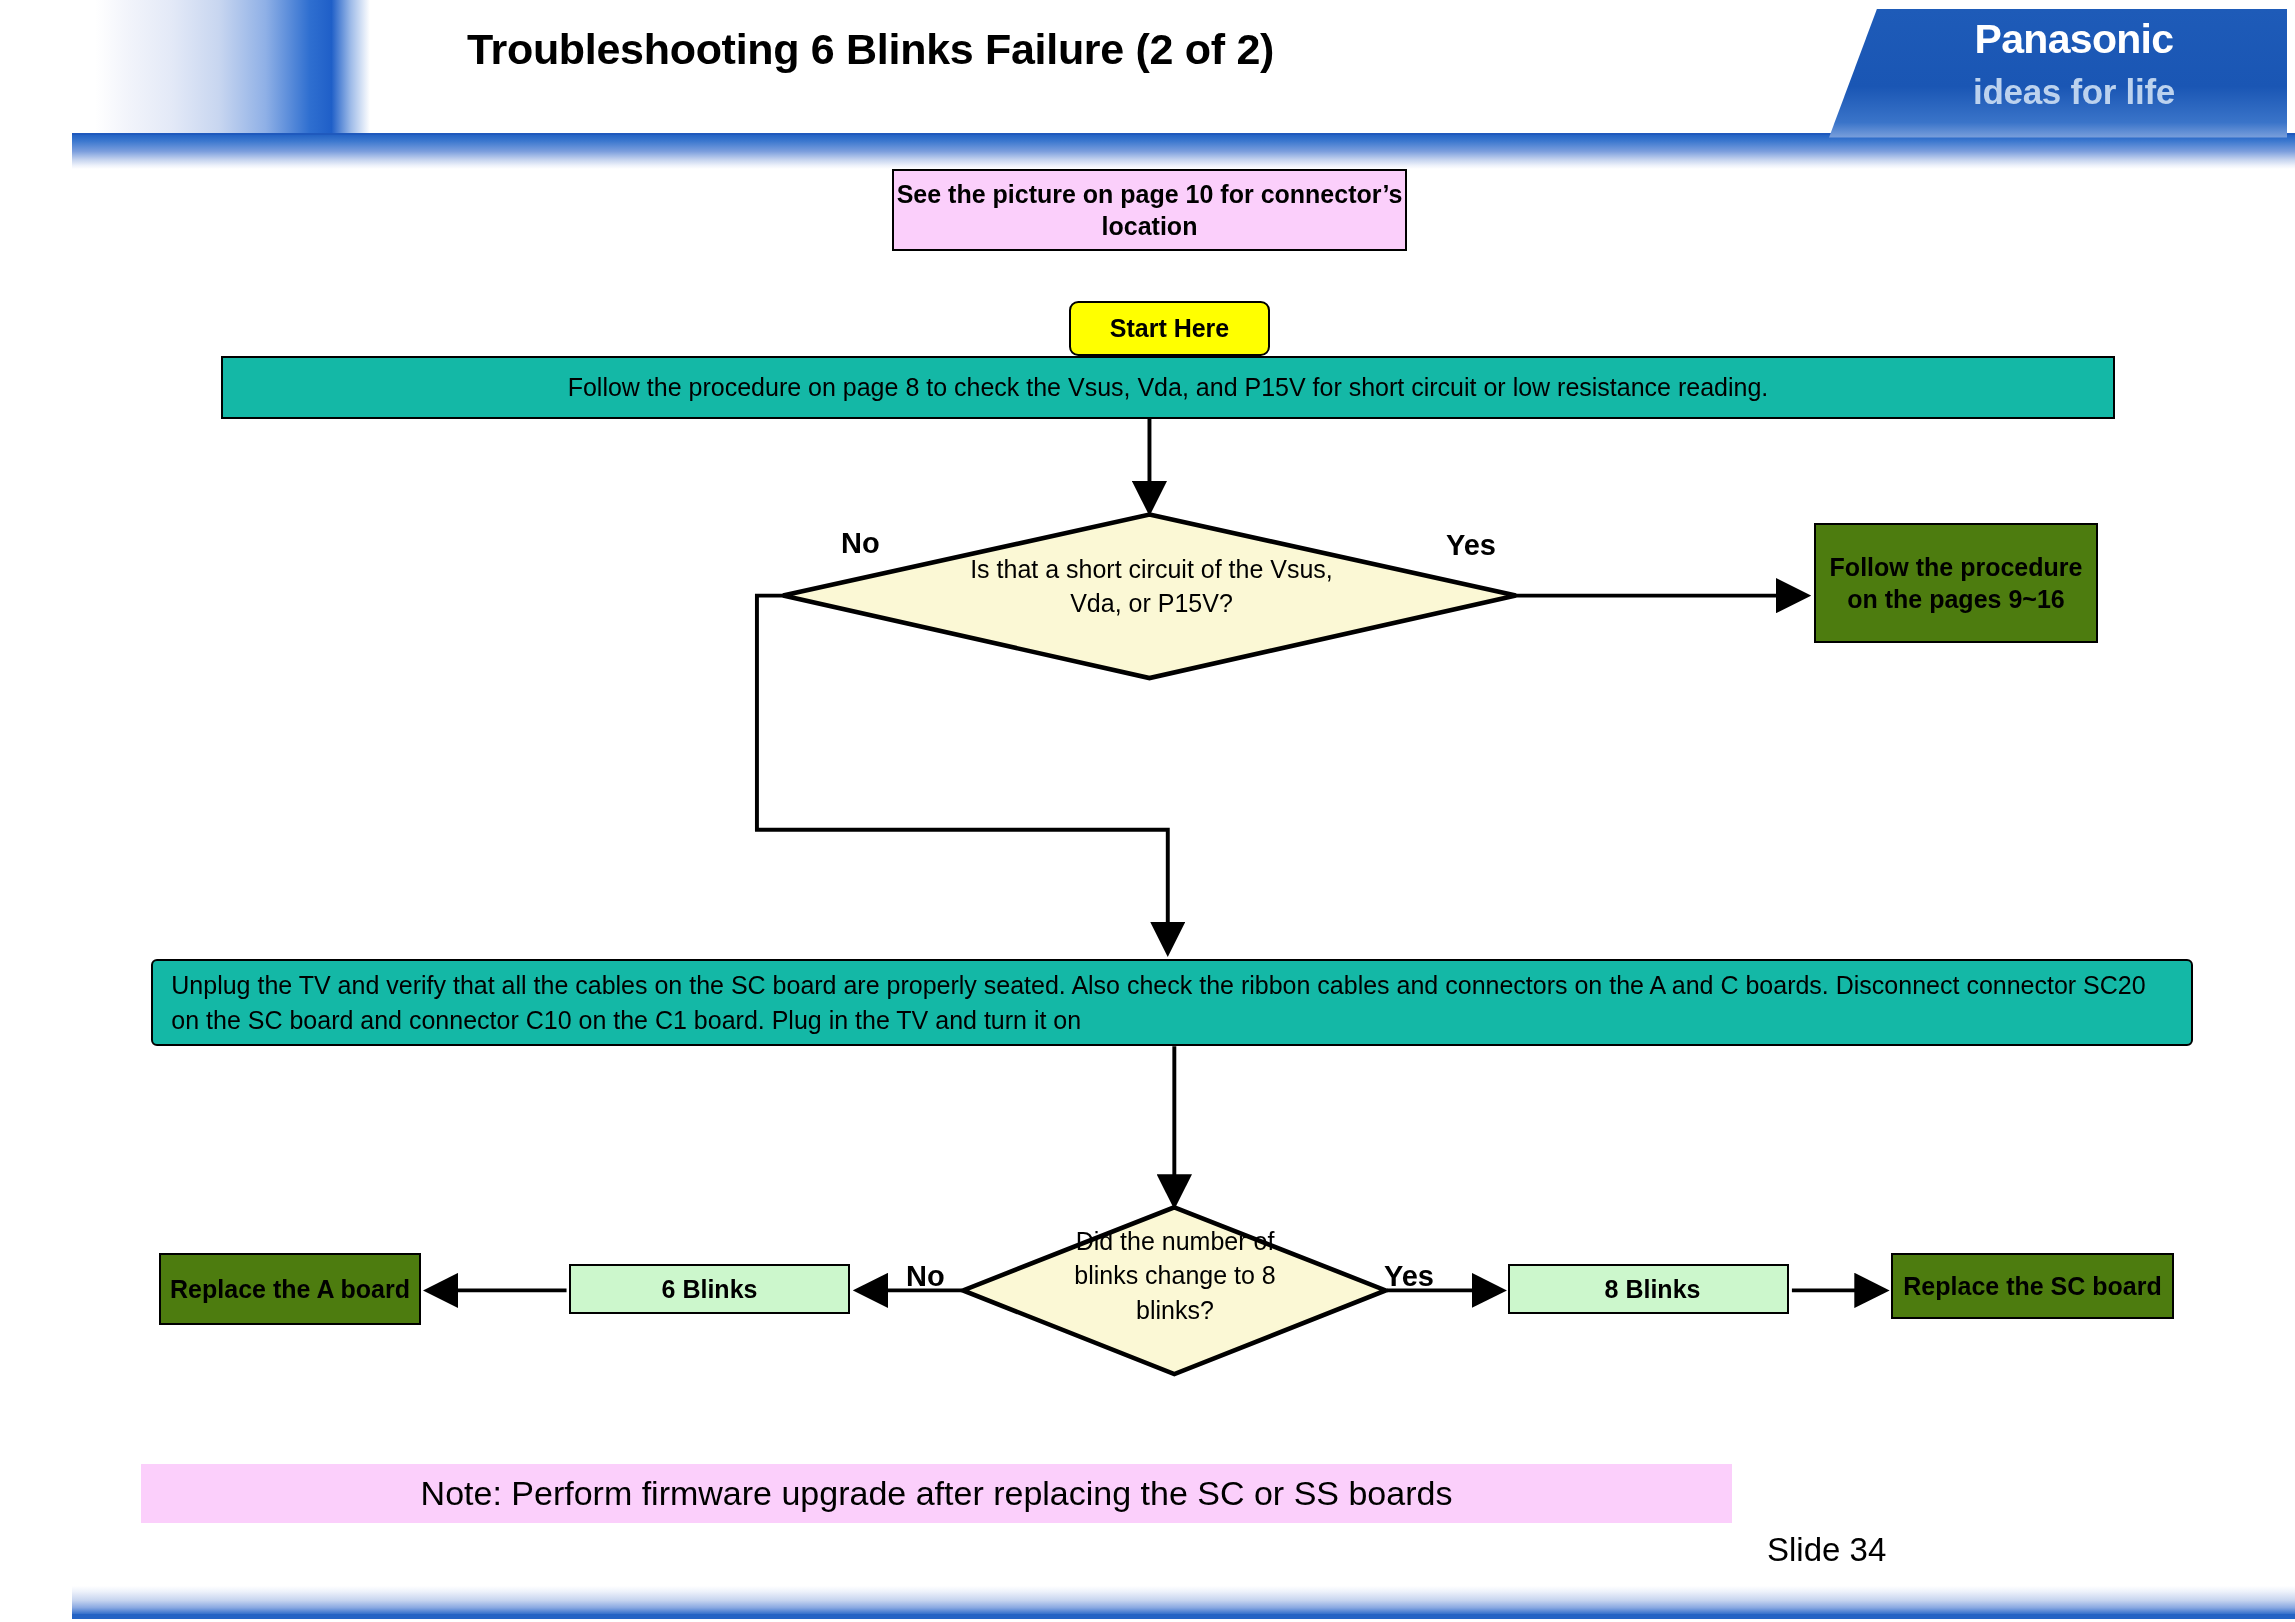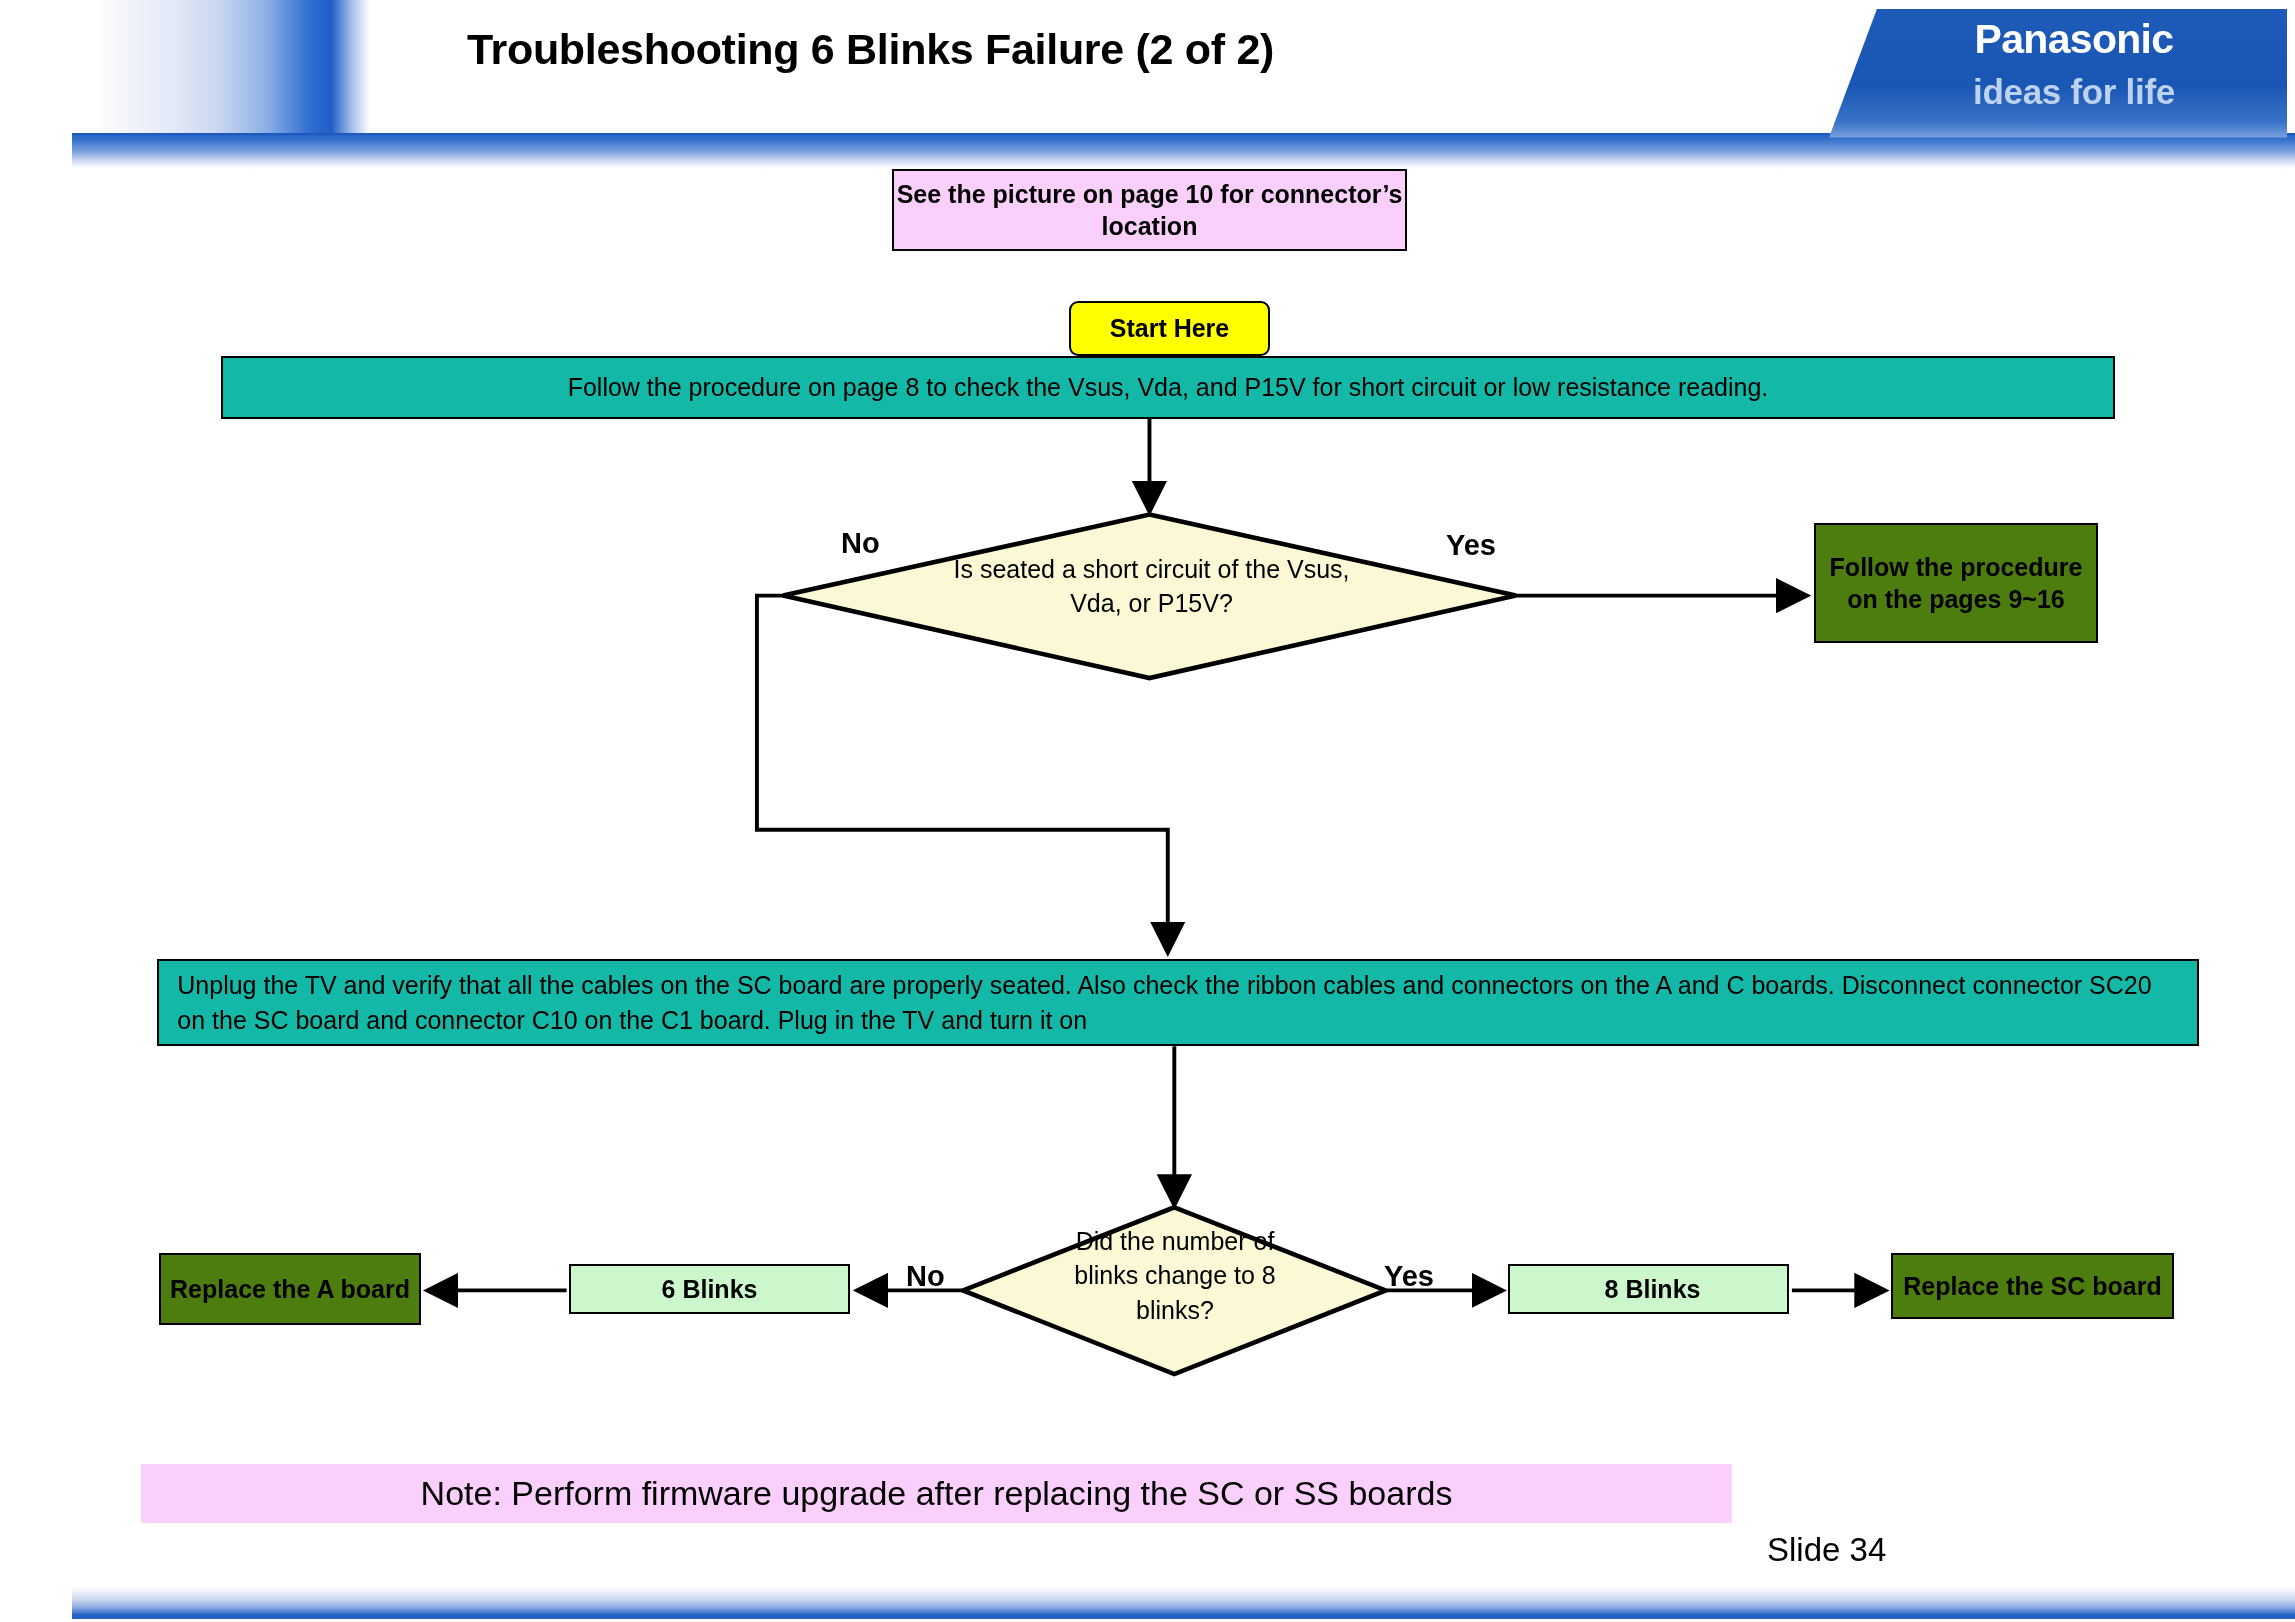--- a/index.html
+++ b/index.html
@@ -150,27 +150,28 @@
     font-size: 25px;
     line-height: 1.35;
     color: #000000;
   }
   #ref-pages {
     left: 1814px; top: 523px;
     width: 284px; height: 120px;
     font-size: 25px; font-weight: bold; line-height: 1.30;
   }
   #unplug-bar {
-    left: 157px; top: 959px;
+    left: 151px; top: 959px;
     width: 2042px; height: 87px;
     font-size: 25px; font-weight: normal;
     justify-content: flex-start;
     text-align: left;
     padding: 0 18.3px;
     line-height: 1.40;
+    border-radius: 6px;
   }
   #decision-2-text {
     position: absolute;
     left: 1044px; top: 1224px;
     width: 262px;
     text-align: center;
     font-size: 25px;
     line-height: 1.37;
     color: #000000;
   }
@@ -269,21 +270,21 @@
 
   <polygon points="1795,1845 2118,1972 1795,2100 1472,1972" fill="#fbf8d5" stroke="#000000" stroke-width="7"></polygon>
 </svg>
 
 <div class="node box pink" id="note-top">See the picture on page 10 for connector’s location</div>
 
 <div class="node box yellow" id="start-here">Start Here</div>
 
 <div class="node box gray" id="procedure-bar">Follow the procedure on page 8  to check the Vsus, Vda, and P15V for short circuit or low resistance reading.</div>
 
-<div id="decision-1-text">Is seated a short circuit of the Vsus, Vda, or P15V?</div>
+<div id="decision-1-text">Is that a short circuit of the Vsus, Vda, or P15V?</div>
 
 <div class="edge-label" id="label-no-1">No</div>
 <div class="edge-label" id="label-yes-1">Yes</div>
 
 <div class="node box cyan" id="ref-pages">Follow the procedure on the pages 9~16</div>
 
 <div class="node box gray" id="unplug-bar">Unplug the TV  and verify that all the cables on the SC board are properly seated. Also check the ribbon cables and connectors on the A and C boards. Disconnect connector SC20 on the SC board and connector C10 on the C1 board. Plug in the TV and turn it on</div>
 
 <div id="decision-2-text">Did the number of blinks change to 8 blinks?</div>
 

